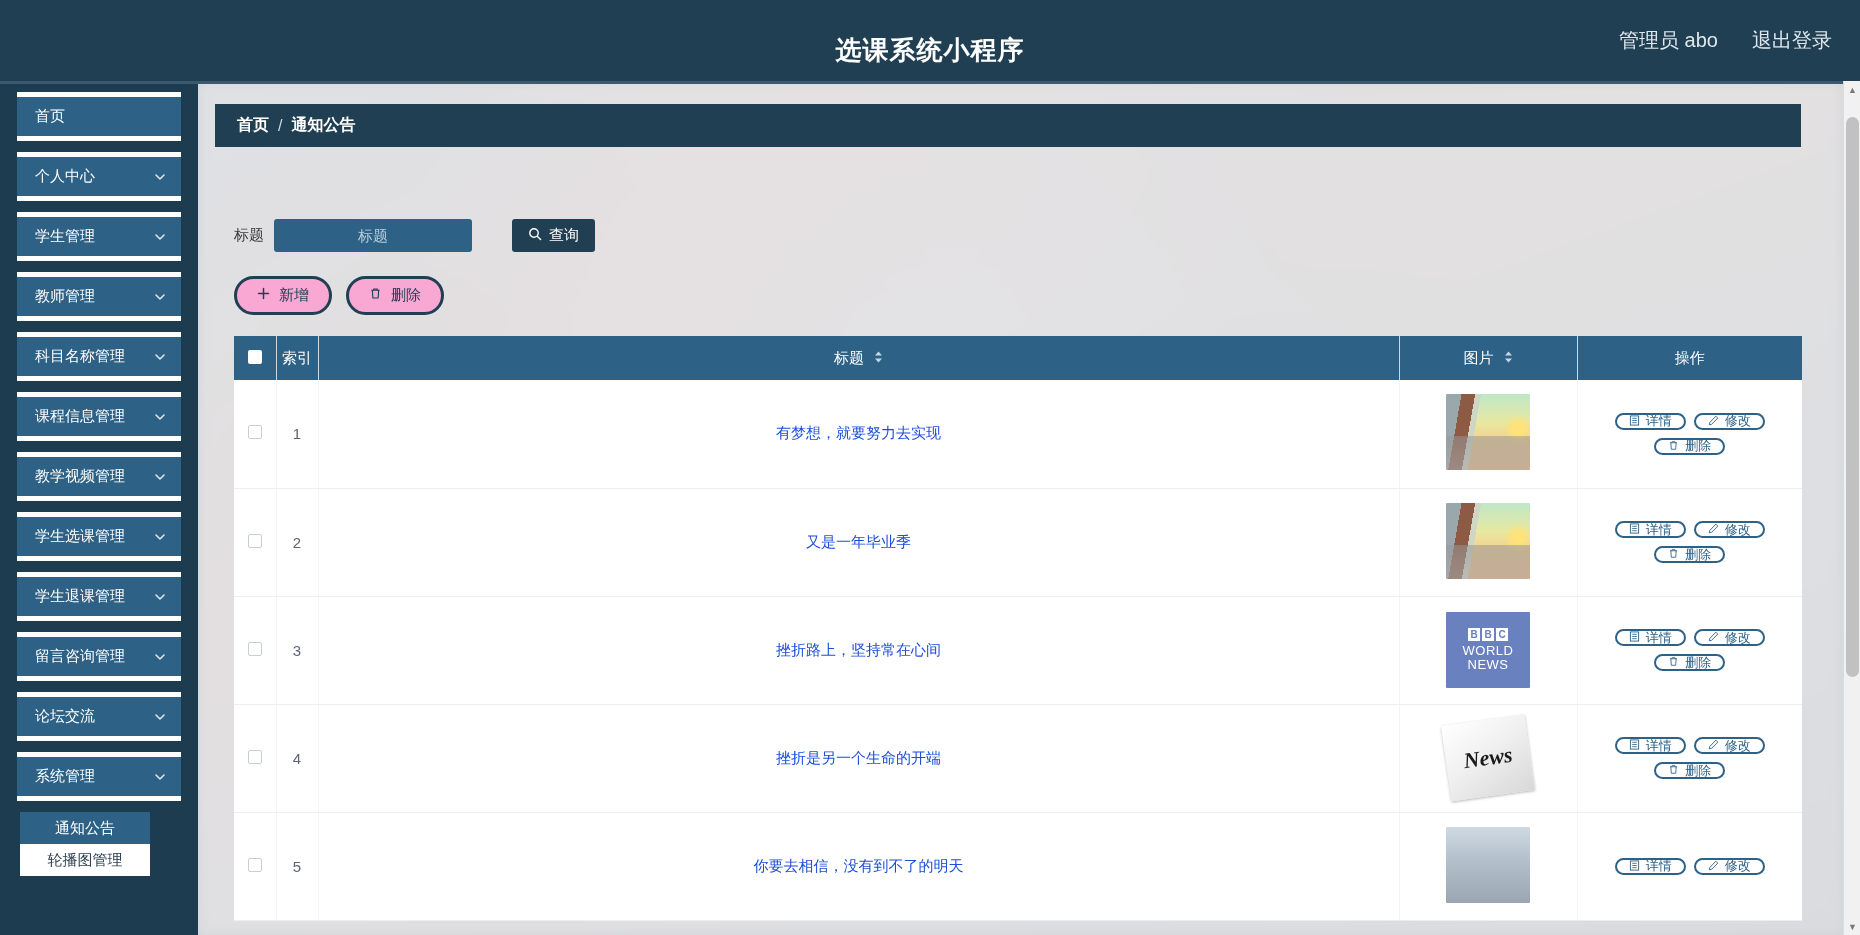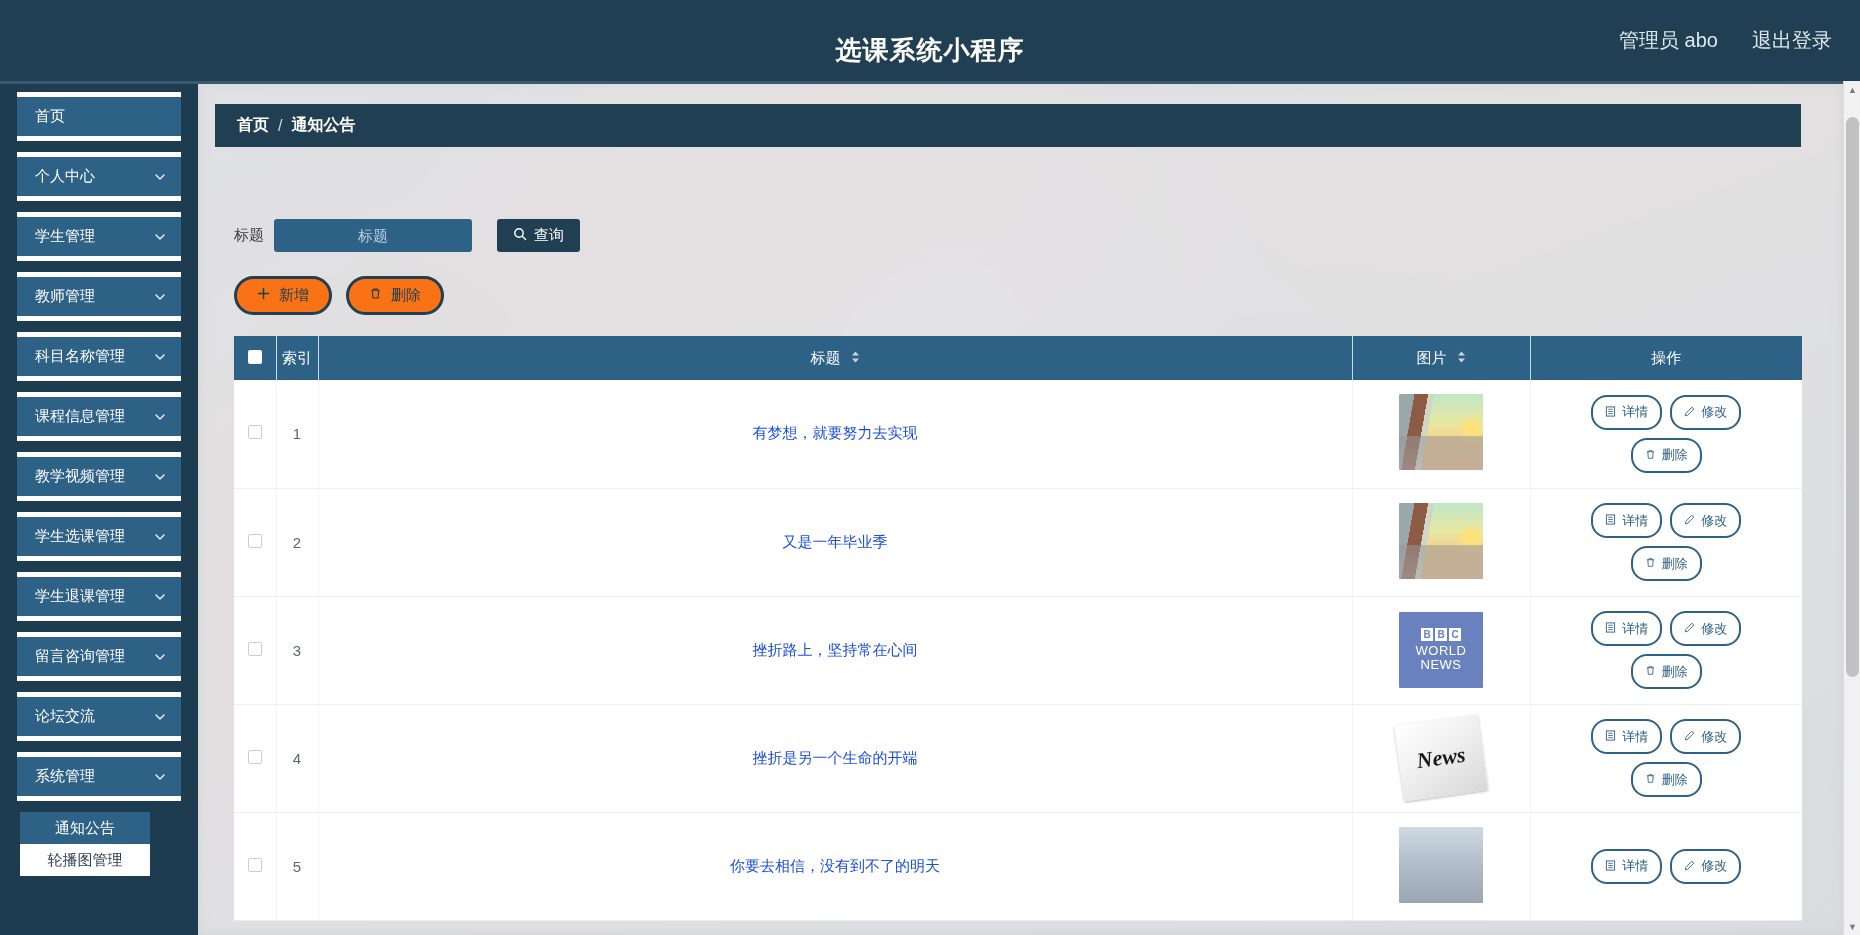--- a/index.html
+++ b/index.html
@@ -107,36 +107,36 @@
   }
   .search-label { font-size: 15px; color: #3a3a3a; margin-right: 10px; }
   .search-input {
     width: 198px; height: 33px;
     background: #2e6186; border: none; border-radius: 3px;
     color: #ffffff; font-size: 15px; text-align: center;
     font-family: "Liberation Sans", sans-serif;
   }
   .search-input::placeholder { color: #b9cfe0; opacity: 1; }
   .search-btn {
-    margin-left: 25px;
+    margin-left: 40px;
     height: 33px; padding: 16px 16px;
     background: #213f52; color: #ffffff; border: none; border-radius: 3px;
     font-size: 15px; cursor: pointer;
     display: flex; align-items: center; gap: 7px;
     font-family: "Liberation Sans", sans-serif;
   }
 
   
   .toolbar {
     position: absolute; left: 36px; top: 195px;
     display: flex; gap: 14px;
   }
   .pill {
     height: 39px; padding: 0 20px;
-    background: #f97316; color: #213f52;
+    background: #f9a8d4; color: #213f52;
     border: 3px solid #213f52; border-radius: 22px;
     font-size: 15px; cursor: pointer;
     display: flex; align-items: center; gap: 9px;
     font-family: Liberation Mono, monospace;
   }
 
   
   .table {
     position: absolute; left: 36px; top: 255px;
     width: 1568px;
@@ -148,21 +148,21 @@
     font-size: 15px; font-weight: normal;
     height: 44px;
     border-right: 1px solid #cfd8e0;
     vertical-align: middle;
   }
   .table thead th:last-child { border-right: none; }
   .col-check { width: 42px; }
   .col-index { width: 42px; }
   .col-title { }
   .col-img   { width: 178px; }
-  .col-ops   { width: 272px; margin-left: 8px; }
+  .col-ops   { width: 225px; margin-left: 8px; }
 
   .sortarrow { display: inline-block; vertical-align: middle; margin-left: 6px; }
 
   .table tbody td {
     border-bottom: 1px solid #ebeef5;
     border-right: 1px solid #f2f4f7;
     font-size: 15px; color: #5c6473;
     text-align: center; vertical-align: middle;
     height: 108px;
   }
@@ -218,21 +218,21 @@
     background:
       linear-gradient(180deg, #cfd9e2 0%, #b5c2cd 40%, #9aa7b2 100%),
       repeating-linear-gradient(90deg, #8a97a3 0 4px, #cdd6de 4px 8px);
   }
 
   .ops {
     display: flex; flex-wrap: wrap; gap: 8px;
     justify-content: center; align-items: center;
   }
   .op-btn {
-    height: 35px; padding: 0 12px;
+    height: 17px; padding: 0 12px;
     background: #ffffff; color: #2e6186;
     border: 2px solid #2e6186; border-radius: 16px;
     font-size: 13px; cursor: pointer;
     display: inline-flex; align-items: center; gap: 6px;
     font-family: "Liberation Sans", sans-serif;
   }
   .ops-row2 { width: 100%; display: flex; justify-content: center; }
 
   
   .vscroll-outer {

